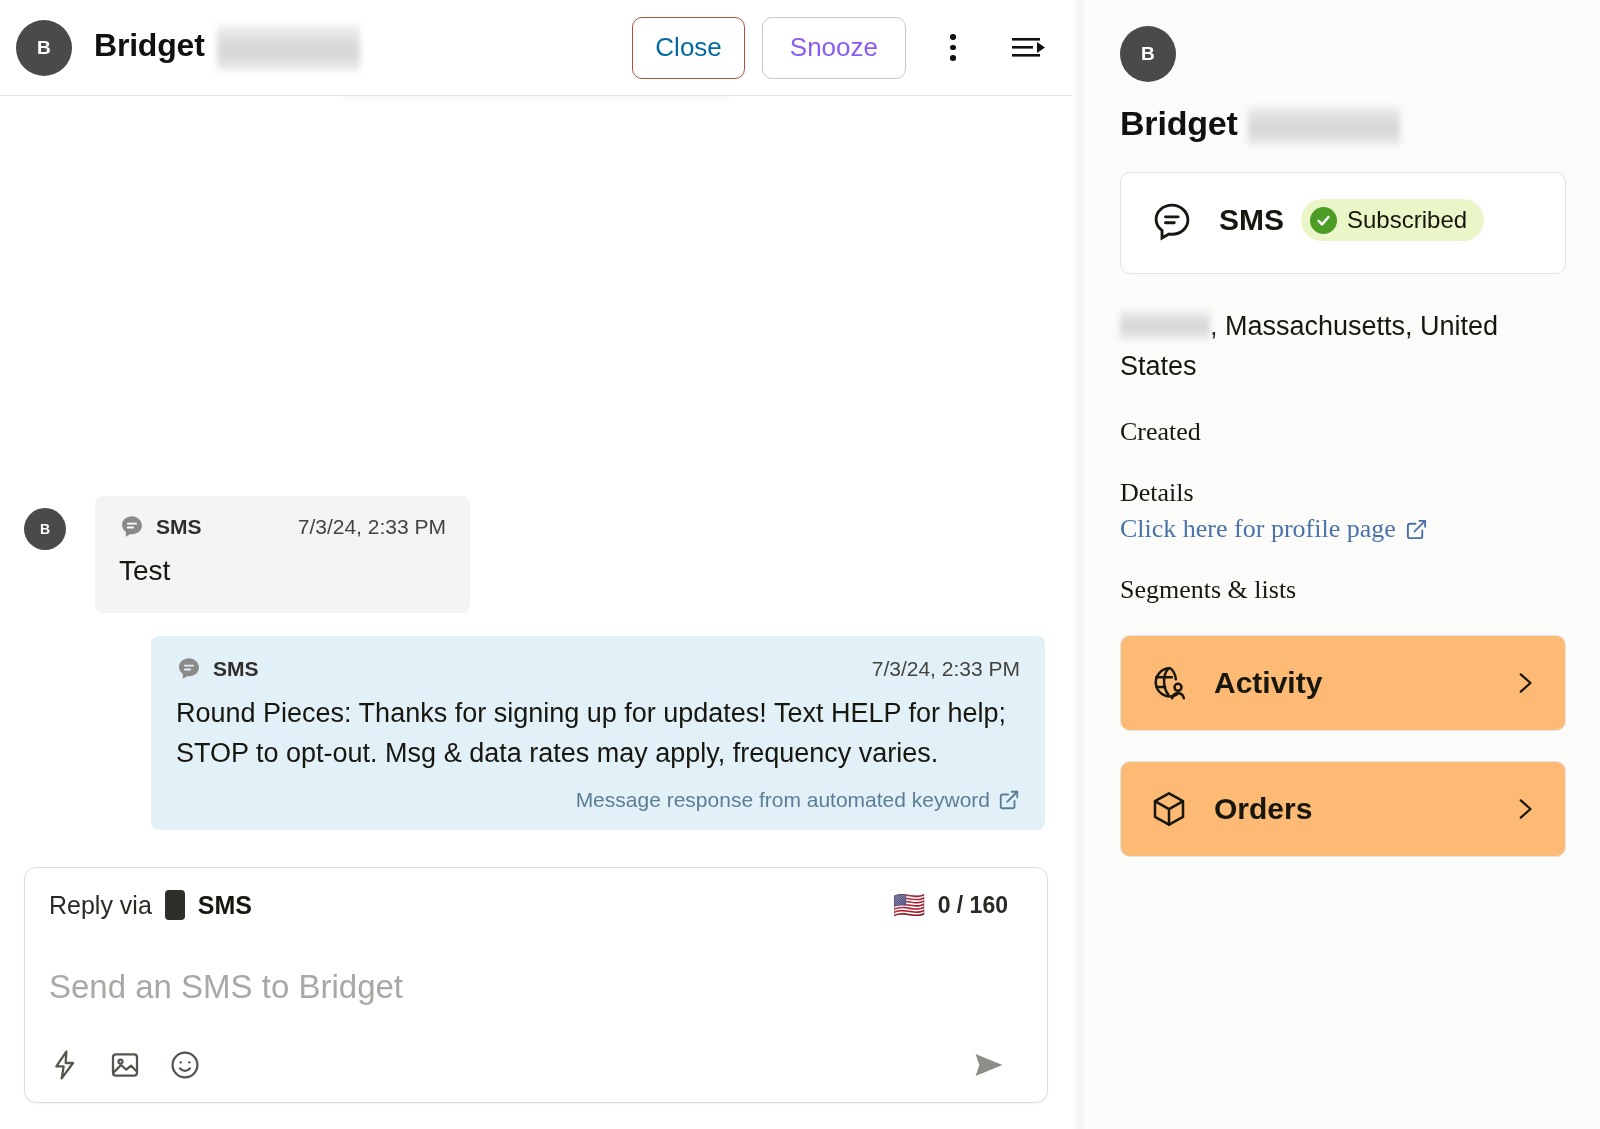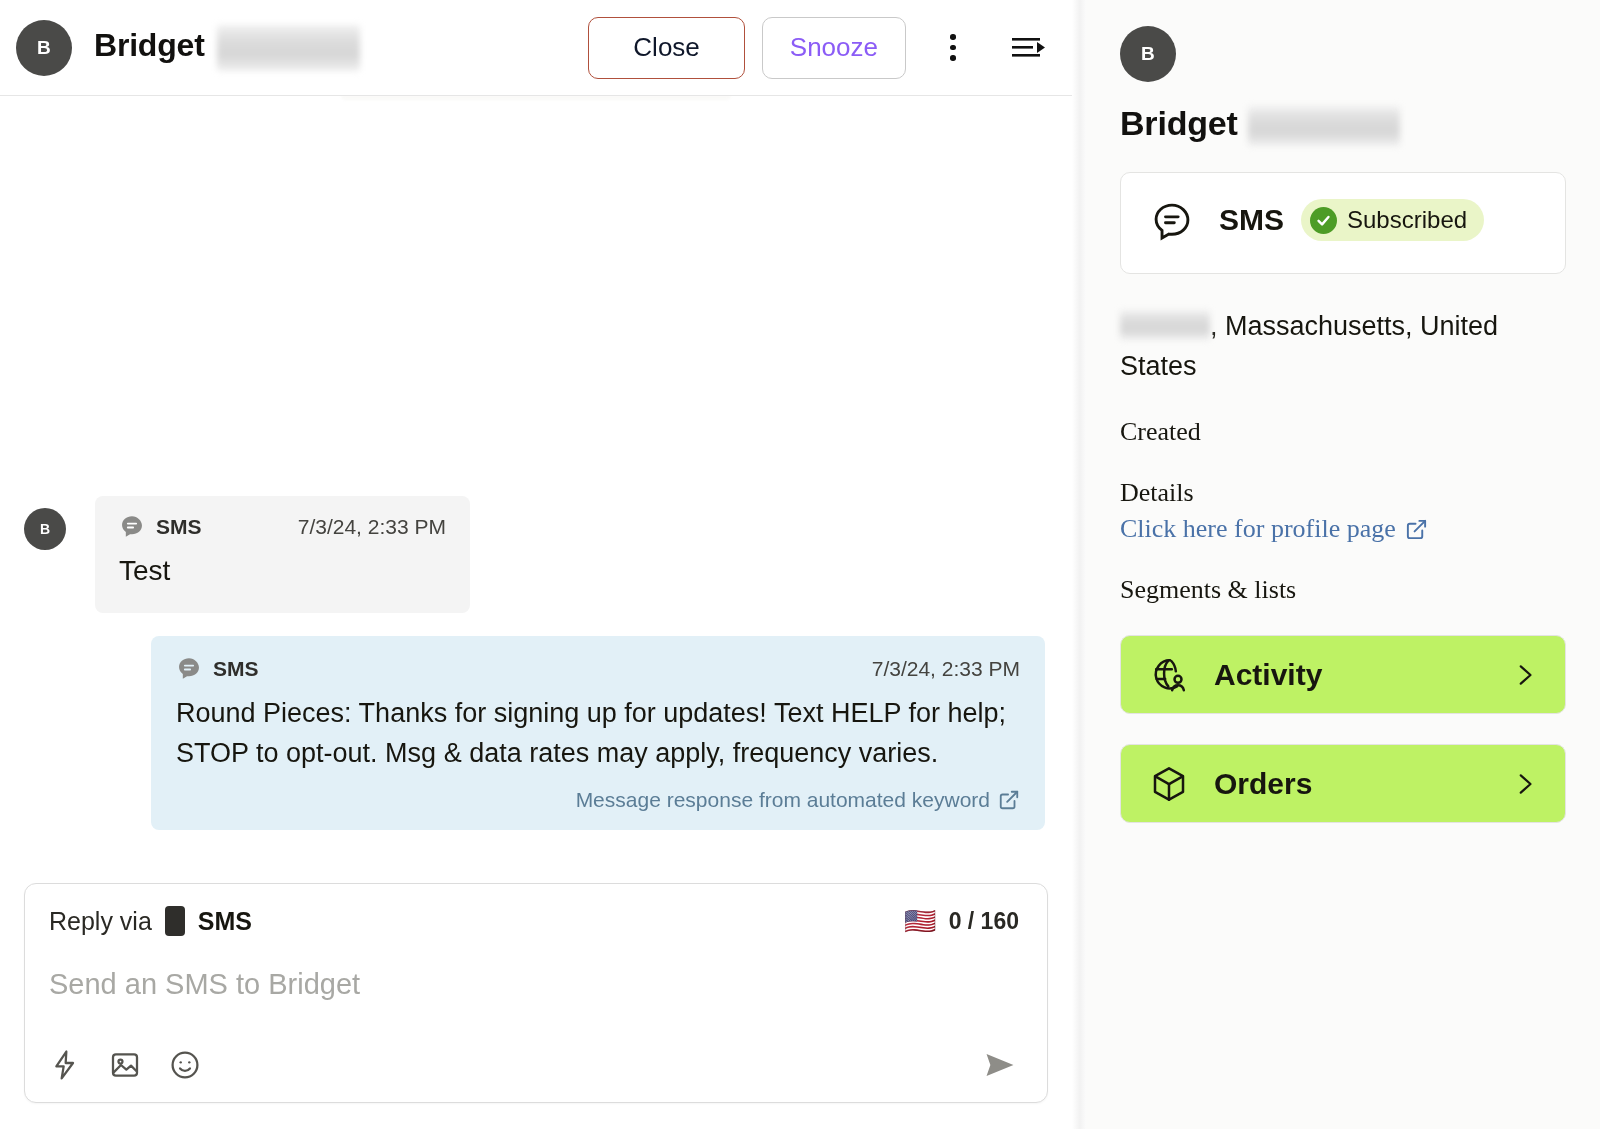--- a/index.html
+++ b/index.html
@@ -81,23 +81,23 @@
     border-radius: 10px;
     font-size: 26px;
     font-family: "Liberation Sans", sans-serif;
     background: #fff;
     cursor: pointer;
     display: flex;
     align-items: center;
     justify-content: center;
   }
   .btn-close {
-    padding: 0 44px;
+    padding: 0 22px;
     border: 1.6px solid #b0503c;
-    color: #0f172a;
+    color: #0369a1;
   }
   .btn-snooze {
     padding: 0 27px;
     border: 1.6px solid #c9c9c9;
     color: #8b5cf6;
     margin-left: 17px;
   }
 
   .icon-btn {
     width: 50px;
@@ -210,21 +210,21 @@
   }
 
   .out-wrap { display: flex; justify-content: flex-end; margin-top: 23px; padding-right: 3px; }
 
   
   .composer-wrap { padding: 0 24px 26px 24px; }
   .composer {
     border: 1.5px solid #dcdcdc;
     border-radius: 12px;
     background: #fff;
-    padding: 22px 28px 16px 24px;
+    padding: 22px 39px 16px 24px;
     box-shadow: 0 1px 2px rgba(0,0,0,.04);
   }
   .composer-top {
     display: flex;
     align-items: center;
     justify-content: space-between;
   }
   .reply-via {
     display: flex;
     align-items: center;
@@ -243,22 +243,22 @@
     display: flex;
     align-items: center;
     gap: 12px;
     font-size: 23px;
     font-weight: 700;
     color: #2a2924;
   }
   .flag { font-size: 26px; line-height: 1; }
 
   .composer-input {
-    margin-top: 32px;
-    font-size: 29px;
+    margin-top: 48px;
+    font-size: 33px;
     color: #a8a8a4;
     min-height: 40px;
   }
   .composer-tools {
     margin-top: 40px;
     display: flex;
     align-items: center;
     justify-content: space-between;
   }
   .tool-group { display: flex; align-items: center; gap: 28px; }
@@ -358,26 +358,26 @@
   .seg-value {
     font-size: 26px;
     color: #17160f;
     margin-top: 6px;
     line-height: 1.36;
     max-width: 470px;
   }
 
   .nav-card {
     margin-top: 30px;
-    height: 79px;
+    height: 96px;
     display: flex;
     align-items: center;
     padding: 0 28px;
     cursor: pointer;
-    background: #bef264;
+    background: #fdba74;
   }
   .nav-label {
     margin-left: 25px;
     font-size: 30px;
     font-weight: 700;
     color: #17160f;
     flex: 1 1 auto;
   }
   .chev { flex: 0 0 auto; }
 </style>

